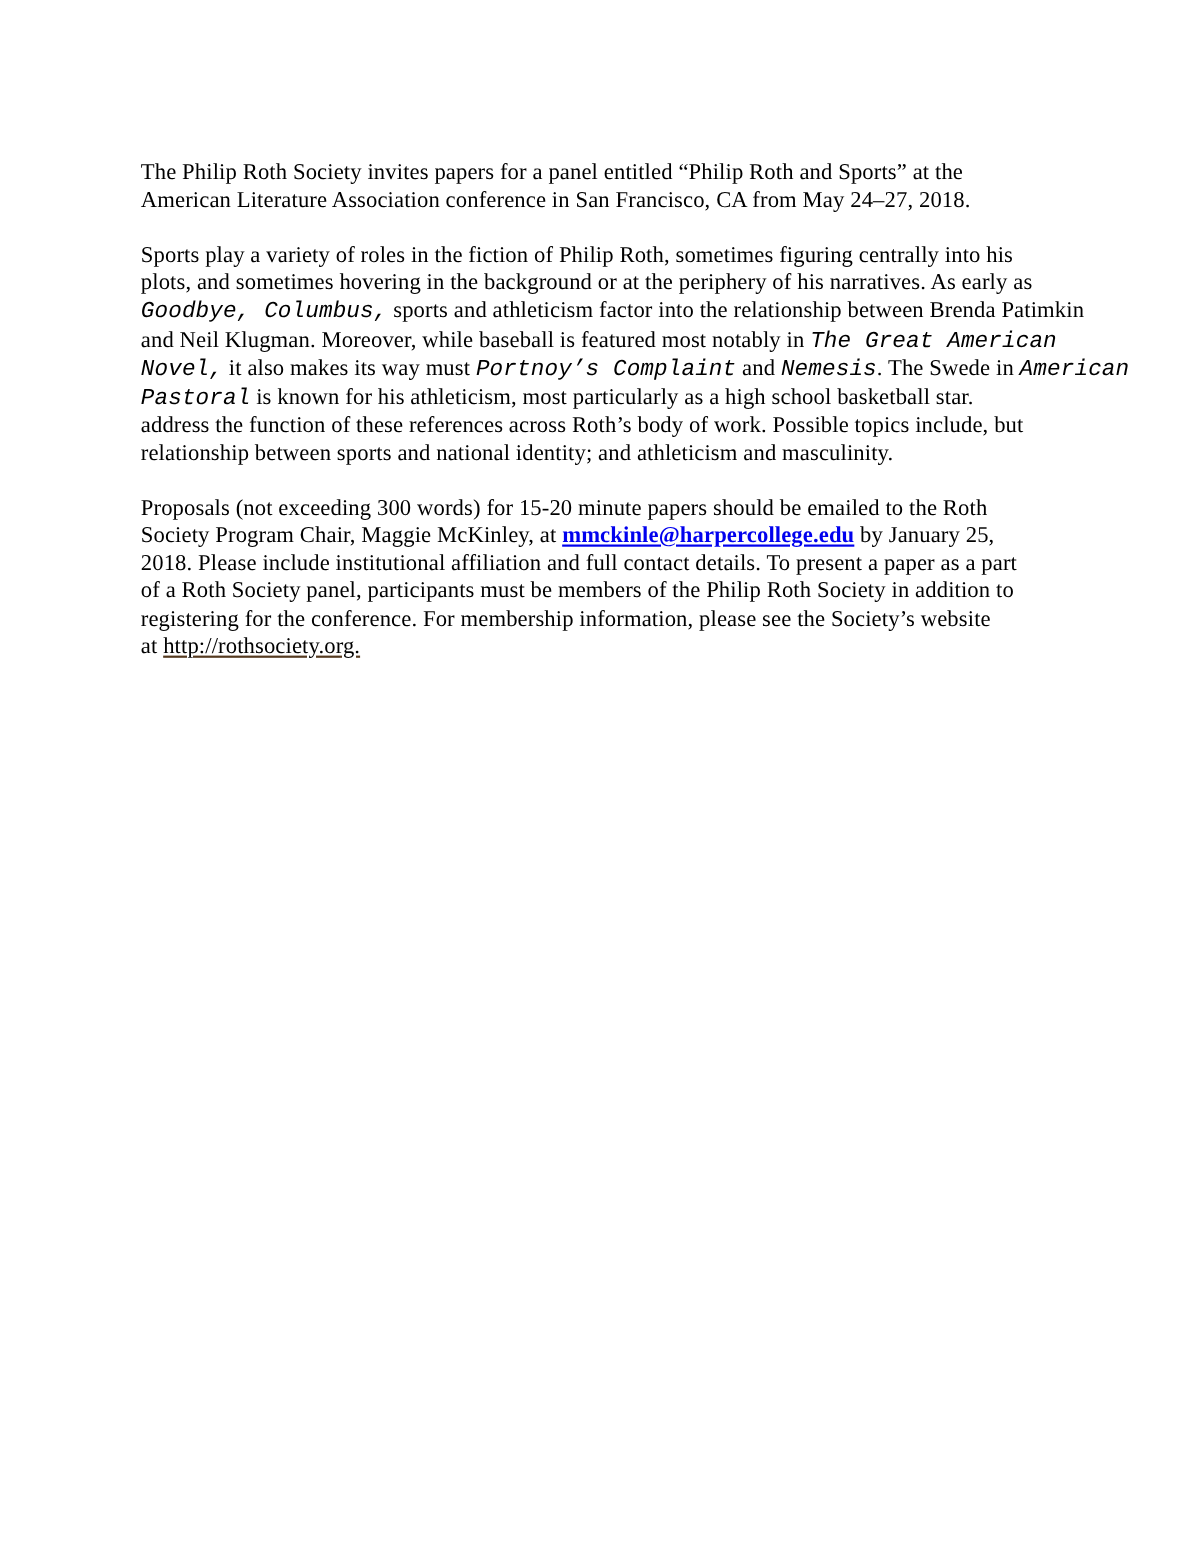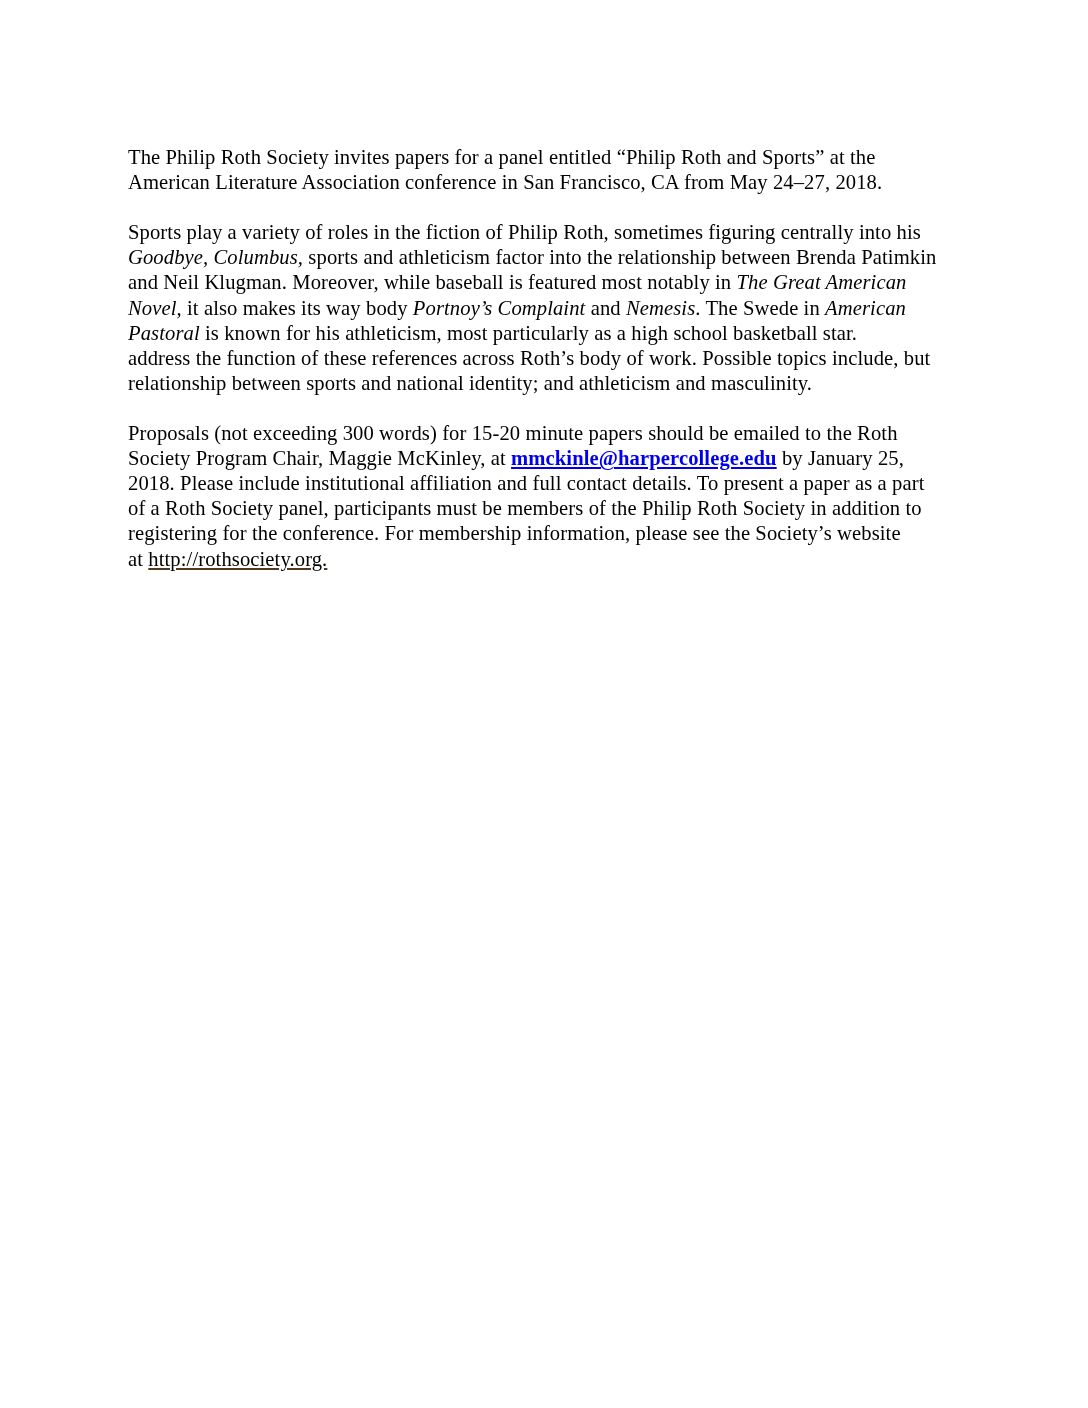--- a/index.html
+++ b/index.html
@@ -27,21 +27,21 @@
   .para {
     margin: 0 0 25.1px 0;
   }
   .line {
     display: block;
     white-space: pre;
     font-size: 20.6px;
     line-height: 25.1px;
     letter-spacing: 0.1px;
   }
-  .italic { font-style: italic; }
+  .italic { font-style: italic; font-family: Liberation Mono, monospace; }
   a.email {
     color: var(--email-color, #0000ee);
     text-decoration: underline;
     cursor: pointer;
     font-weight: bold;
   }
   a.site {
     color: var(--site-color, #000000);
     text-decoration: underline;
     text-decoration-color: var(--site-underline, #54391f);
@@ -53,23 +53,24 @@
 <body>
 
 <div class="page">
   <div class="content">
       <div class="para">
         <div class="line"><span>The Philip Roth Society invites papers for a panel entitled “Philip Roth and Sports” at the</span></div>
         <div class="line"><span>American Literature Association conference in San Francisco, CA from May 24–27, 2018.</span></div>
       </div>
       <div class="para">
         <div class="line"><span>Sports play a variety of roles in the fiction of Philip Roth, sometimes figuring centrally into his</span></div>
+        <div class="line"><span>plots, and sometimes hovering in the background or at the periphery of his narratives. As early as</span></div>
         <div class="line"><span class="italic">Goodbye, Columbus,</span><span> sports and athleticism factor into the relationship between Brenda Patimkin</span></div>
         <div class="line"><span>and Neil Klugman. Moreover, while baseball is featured most notably in </span><span class="italic">The Great American</span></div>
-        <div class="line"><span class="italic">Novel,</span><span> it also makes its way body </span><span class="italic">Portnoy’s Complaint</span><span> and </span><span class="italic">Nemesis</span><span>. The Swede in </span><span class="italic">American</span></div>
+        <div class="line"><span class="italic">Novel,</span><span> it also makes its way must </span><span class="italic">Portnoy’s Complaint</span><span> and </span><span class="italic">Nemesis</span><span>. The Swede in </span><span class="italic">American</span></div>
         <div class="line"><span class="italic">Pastoral</span><span> is known for his athleticism, most particularly as a high school basketball star.</span></div>
         <div class="line"><span>address the function of these references across Roth’s body of work. Possible topics include, but</span></div>
         <div class="line"><span>relationship between sports and national identity; and athleticism and masculinity.</span></div>
       </div>
       <div class="para">
         <div class="line"><span>Proposals (not exceeding 300 words) for 15-20 minute papers should be emailed to the Roth</span></div>
         <div class="line"><span>Society Program Chair, Maggie McKinley, at </span><a class="email" href="#">mmckinle@harpercollege.edu</a><span> by January 25,</span></div>
         <div class="line"><span>2018. Please include institutional affiliation and full contact details. To present a paper as a part</span></div>
         <div class="line"><span>of a Roth Society panel, participants must be members of the Philip Roth Society in addition to</span></div>
         <div class="line"><span>registering for the conference. For membership information, please see the Society’s website</span></div>

